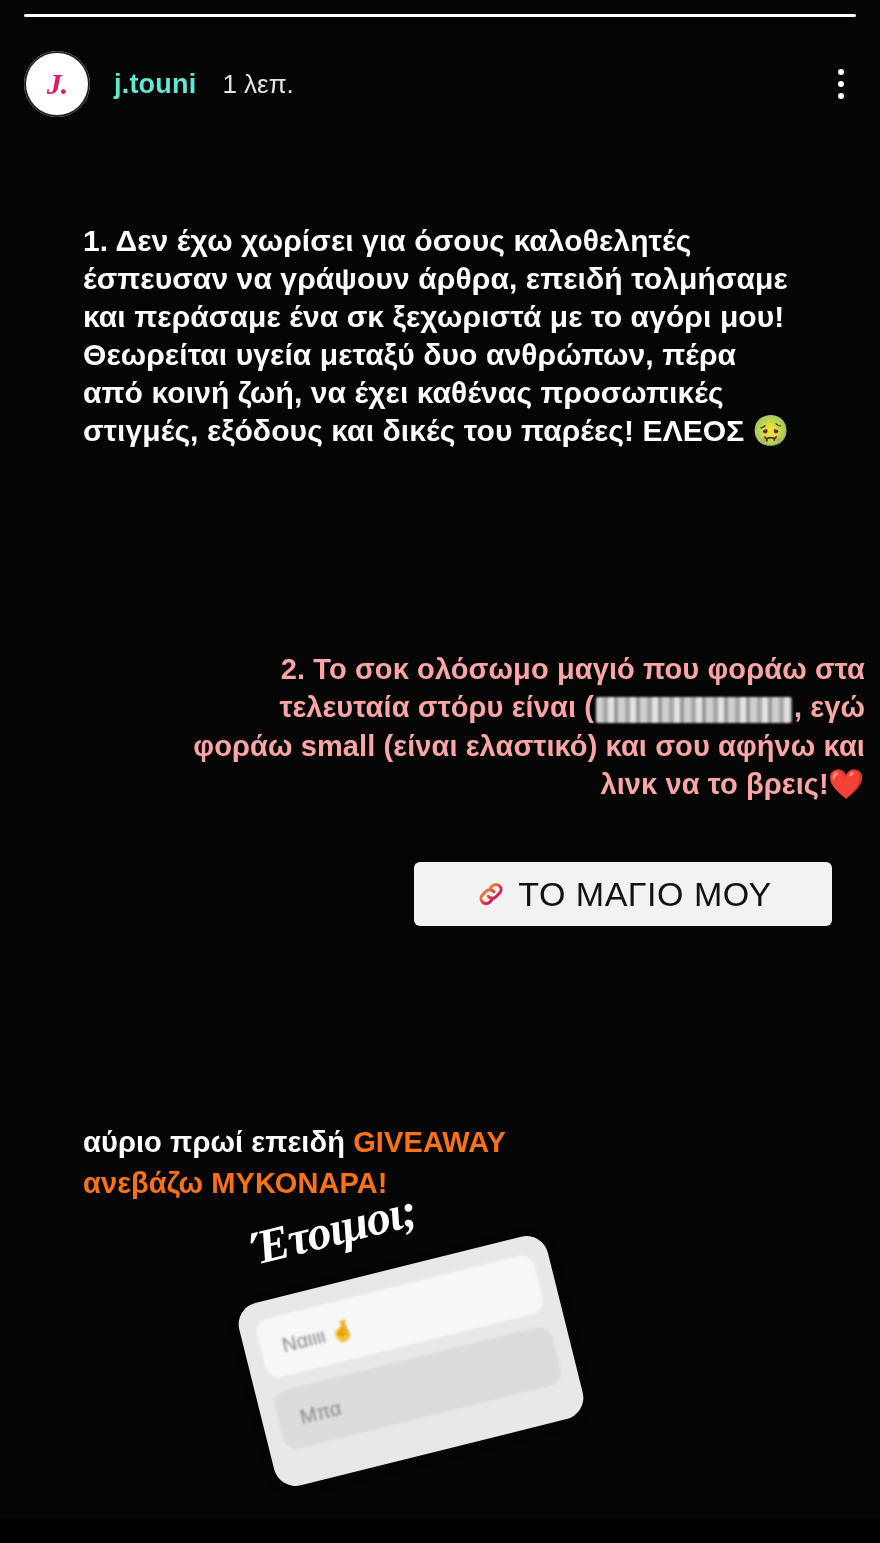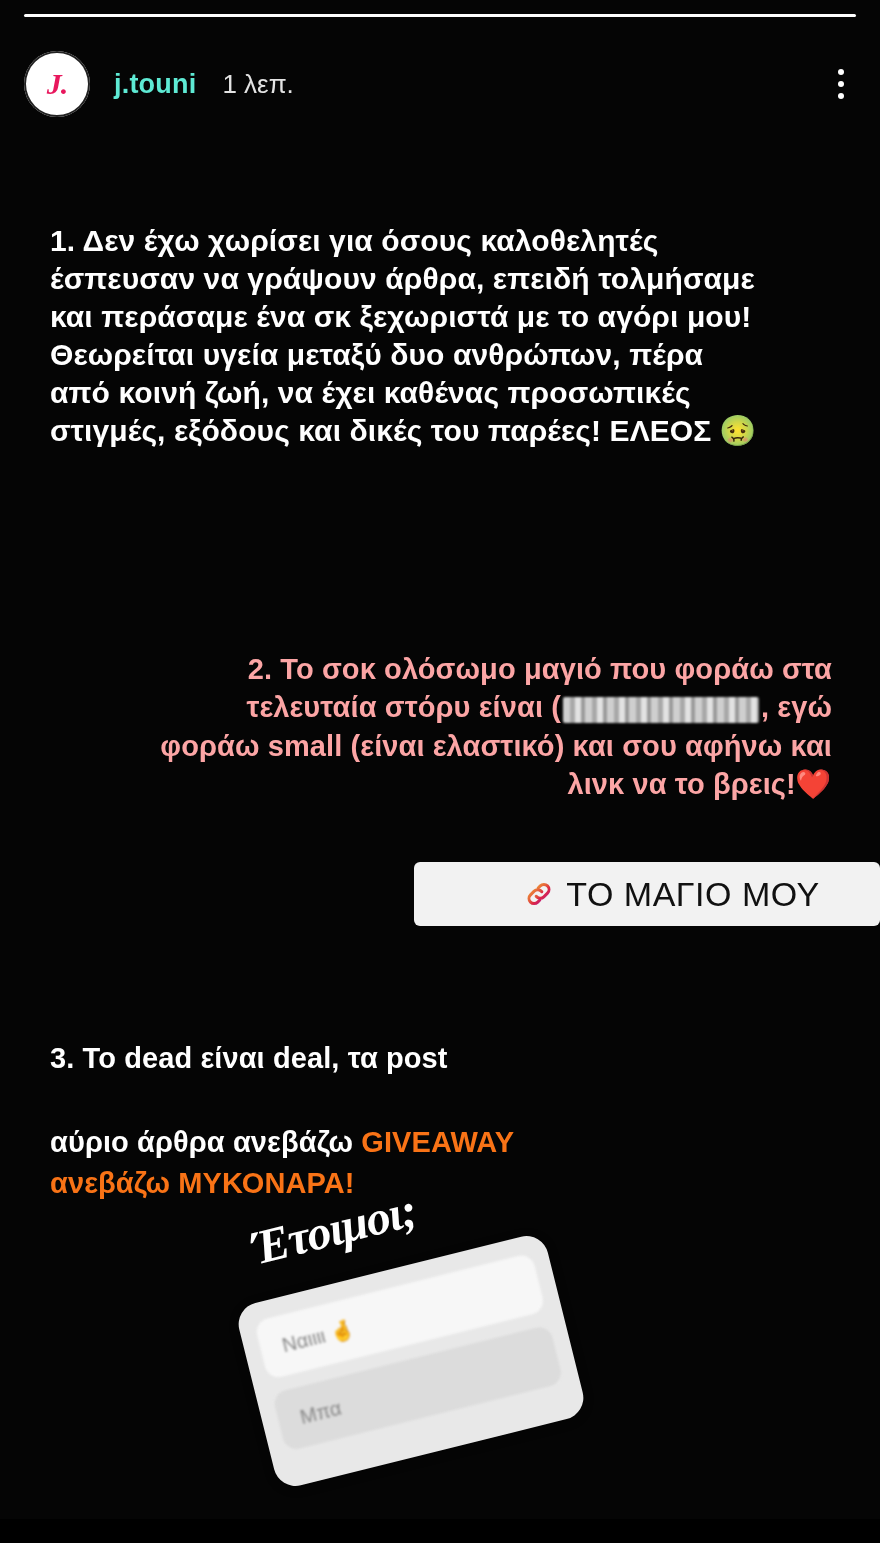--- a/index.html
+++ b/index.html
@@ -108,20 +108,21 @@
     width: 6px;
     height: 6px;
     border-radius: 50%;
     background: #ffffff;
   }
 
   
   .block {
     position: absolute;
     box-sizing: border-box;
+    margin-left: 33px;
   }
 
   #block1 {
     top: 222px;
     left: 50px;
     width: 720px;
     font-size: 30px;
     line-height: 1.27;
     font-weight: 700;
     color: #ffffff;
@@ -164,21 +165,20 @@
     left: 414px;
     width: 418px;
     height: 64px;
     background: #f2f2f2;
     border-radius: 6px;
     display: flex;
     align-items: center;
     justify-content: center;
     gap: 10px;
     cursor: pointer;
-    padding-left: 48px;
   }
   .link-sticker .label {
     font-size: 34px;
     font-weight: 400;
     color: #111111;
     letter-spacing: 0.5px;
     white-space: nowrap;
   }
   .link-chain {
     width: 34px;
@@ -310,23 +310,23 @@
       </defs>
       <g fill="none" stroke="url(#lg)" stroke-width="2.1" stroke-linecap="round">
         <path d="M10 13.6a3.6 3.6 0 0 0 5.4.4l2.6-2.6a3.6 3.6 0 0 0-5.1-5.1l-1.5 1.5"></path>
         <path d="M14 10.4a3.6 3.6 0 0 0-5.4-.4L6 12.6a3.6 3.6 0 0 0 5.1 5.1l1.5-1.5"></path>
       </g>
     </svg>
     <div class="label">ΤΟ ΜΑΓΙΟ ΜΟΥ</div>
   </div>
 
   <div class="block" id="block3">
-    <span>3. Το dead είναι deal, τα post</span><br>
     <br>
-    <span>αύριο άρθρα ανεβάζω </span><span class="giveaway">GIVEAWAY</span><br>
+    <br>
+    <span>αύριο πρωί επειδή </span><span class="giveaway">GIVEAWAY</span><br>
     <span class="giveaway">ανεβάζω ΜΥΚΟΝΑΡΑ!</span>
   </div>
 
   <div class="poll-wrap">
     <div class="handwritten">Έτοιμοι;</div>
     <div class="poll-card">
       <div class="poll-option">Ναιιιι 🤞</div>
       <div class="poll-option second">Μπα</div>
     </div>
   </div>

